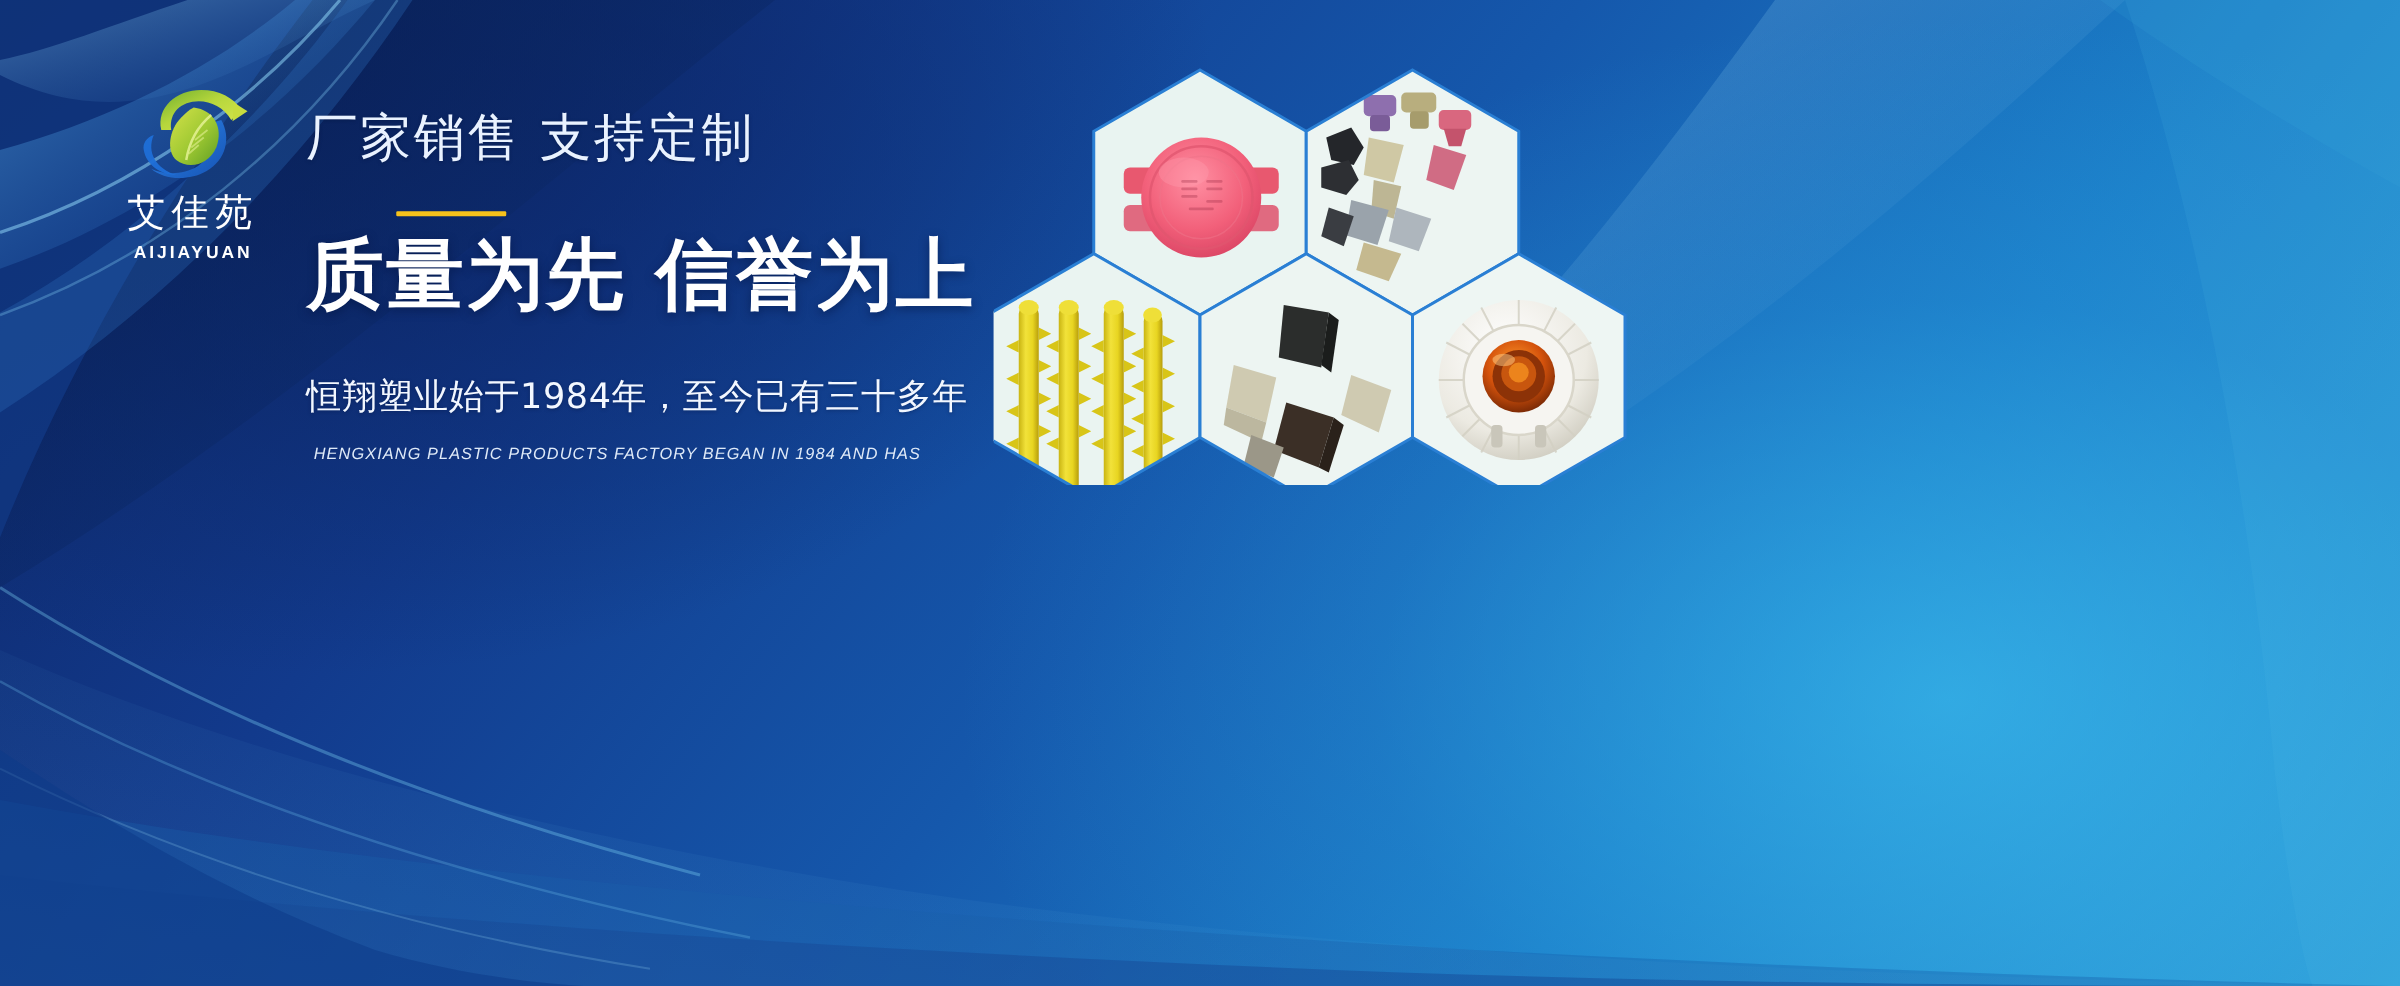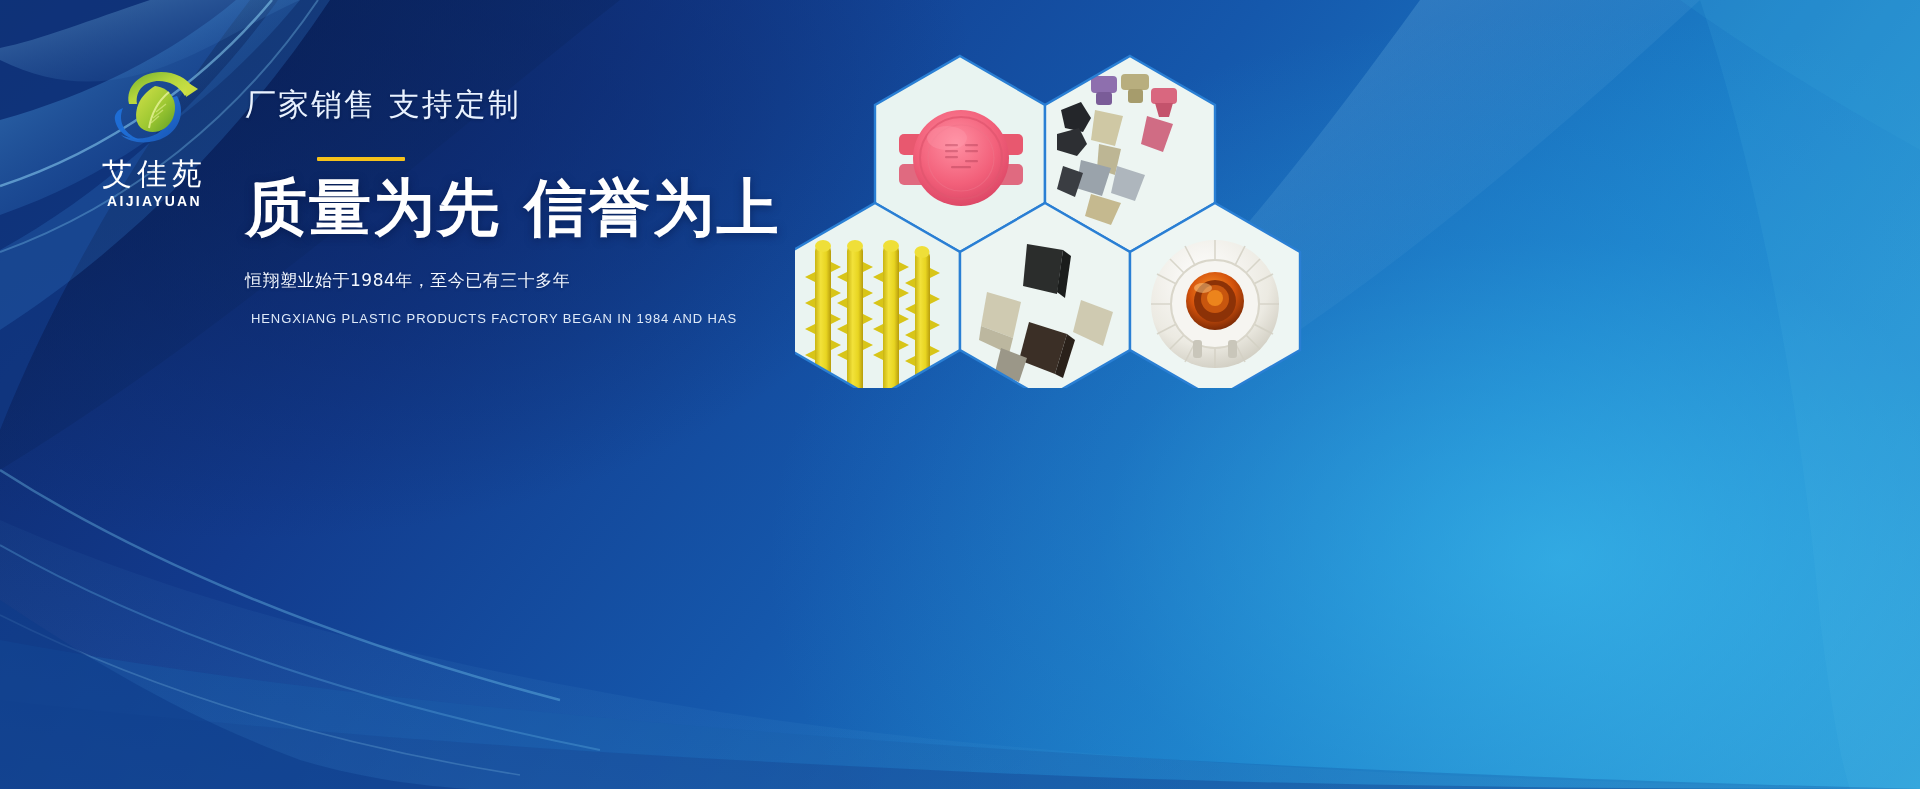--- a/index.html
+++ b/index.html
@@ -23,59 +23,60 @@
   .logo-block{
     position:absolute;left:72px;top:52px;width:165px;
     display:flex;flex-direction:column;align-items:center;
   }
   .logo-mark{position:relative;width:112px;height:104px;}
   .logo-mark svg{width:112px;height:104px;display:block;}
   .logo-cn{
     margin-top:2px;
     font-size:30px;letter-spacing:5px;color:#ffffff;
     font-weight:400;line-height:1.05;white-space:nowrap;
-    font-family:Liberation Sans, sans-serif;
+    font-family:Liberation Mono, monospace;
   }
   .logo-en{
     margin-top:3px;
     font-size:14px;letter-spacing:2.3px;color:#ffffff;
     font-weight:700;white-space:nowrap;
   }
 
   
   .copy{position:absolute;left:245px;top:86px;width:700px;}
   .tagline{
-    font-size:31px;color:#e9f2ff;letter-spacing:2px;
+    font-size:41px;color:#e9f2ff;letter-spacing:2px;
     font-weight:400;line-height:1.2;white-space:nowrap;
     font-family:"DejaVu Sans","Liberation Sans",sans-serif;
     text-shadow:0 1px 3px rgba(0,20,60,.45);
   }
   .divider{
     width:88px;height:4px;background:#f6c21b;
     margin:34px 0 0 72px;border-radius:1px;
   }
   .headline{
     margin-top:12px;
     font-size:62px;font-weight:700;color:#ffffff;
     letter-spacing:2px;line-height:1.12;white-space:nowrap;
     font-family:"DejaVu Sans","Liberation Sans",sans-serif;
     text-shadow:0 2px 8px rgba(2,18,60,.5);
   }
   .sub-cn{
-    margin-top:26px;
-    font-size:17px;color:#f2f7ff;letter-spacing:.5px;
+    margin-top:43px;
+    font-size:28px;color:#f2f7ff;letter-spacing:.5px;
     font-weight:400;white-space:nowrap;
     font-family:"DejaVu Sans","Liberation Sans",sans-serif;
     text-shadow:0 1px 3px rgba(0,20,60,.4);
   }
   .sub-en{
     margin-top:14px;
     font-size:13px;color:#dfeaf8;letter-spacing:.9px;
     font-weight:400;line-height:2.05;
     padding-left:6px;
+    font-style:italic;
   }
   .sub-en div{white-space:nowrap;}
   .sub-en div:nth-child(2){padding-left:10px;}
 
   
   .hex-cluster{position:absolute;left:795px;top:48px;width:520px;height:340px;}
   .hex-cluster svg{display:block;width:520px;height:340px;}
 </style>
 </head>
 <body>

